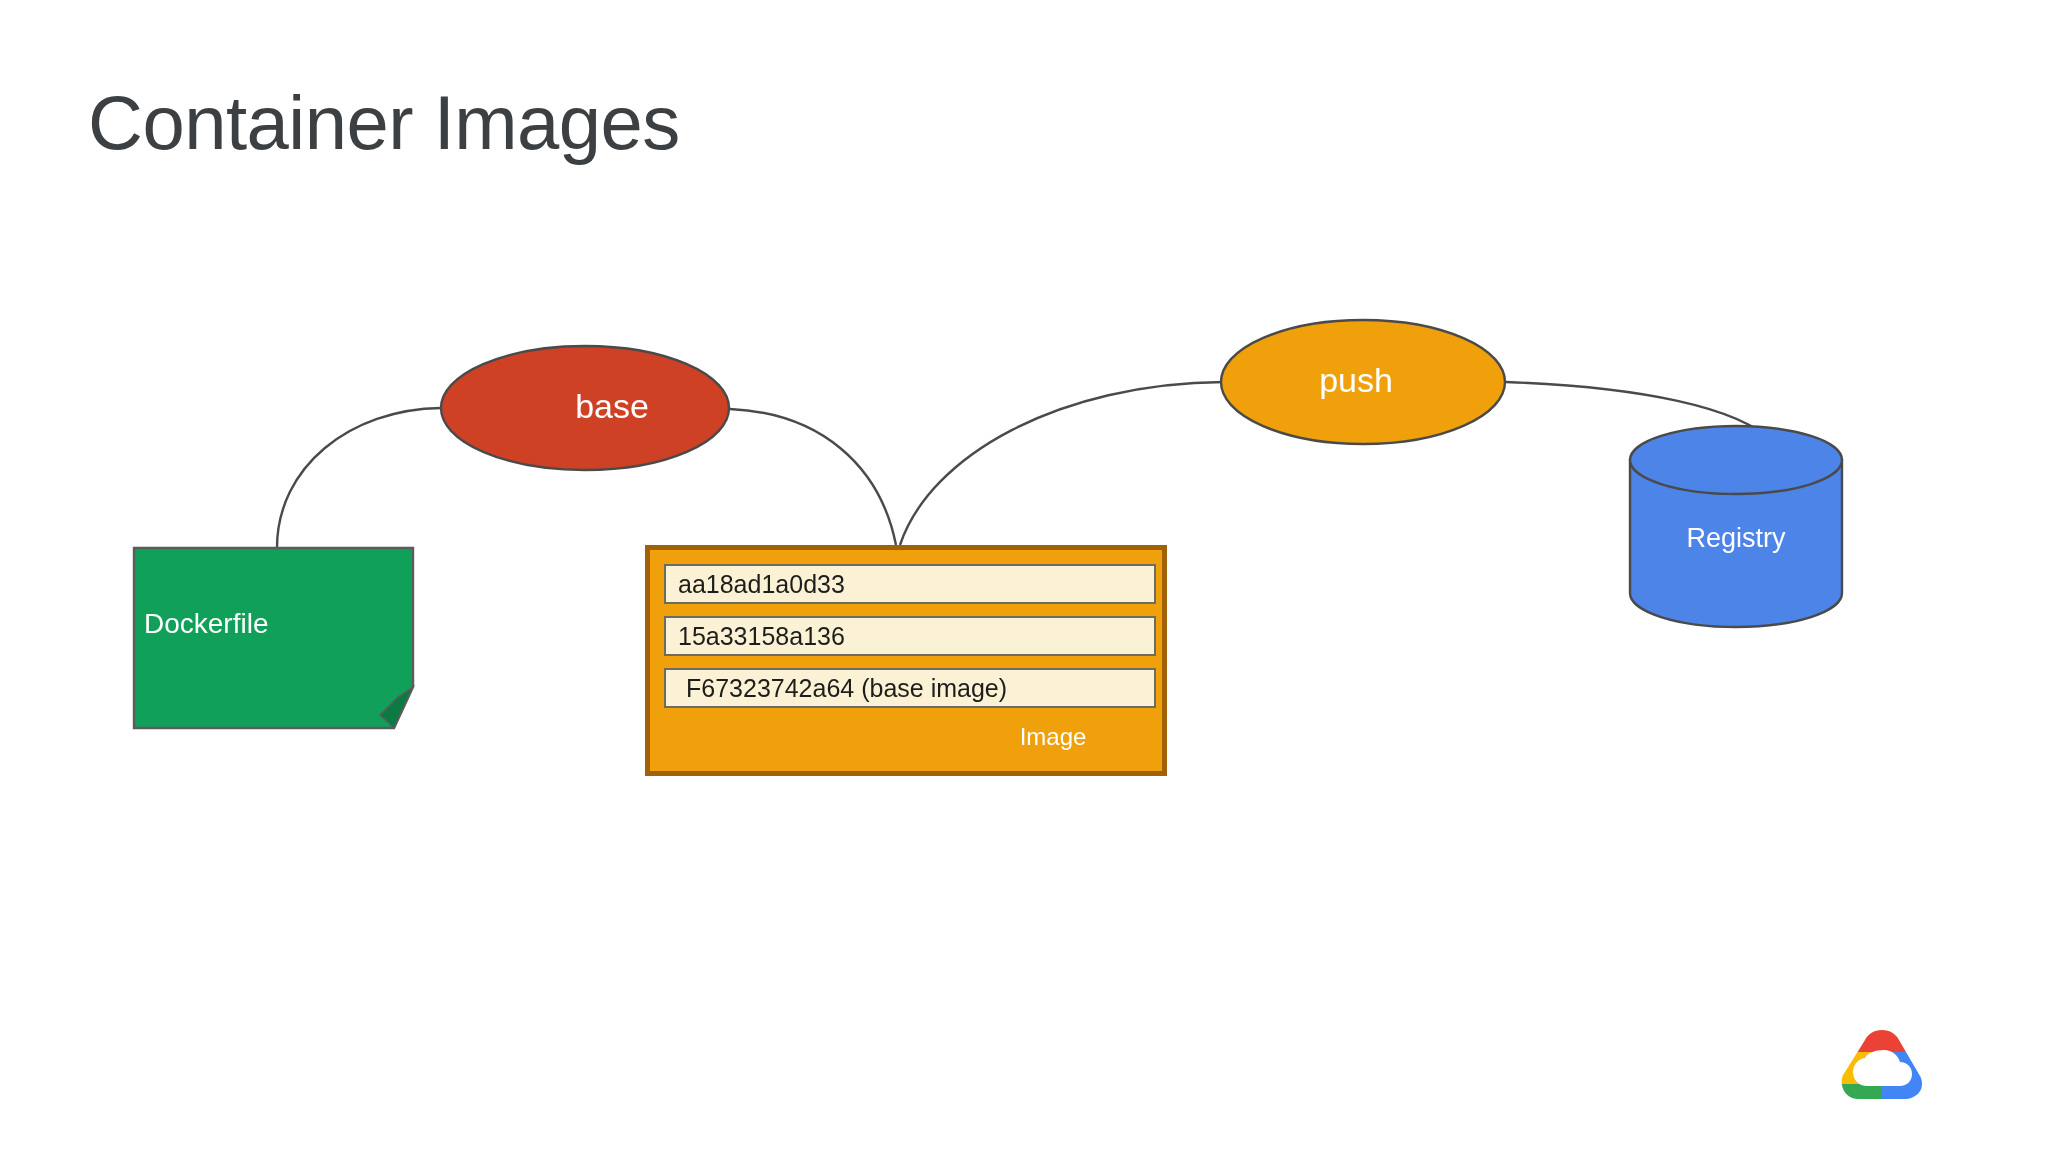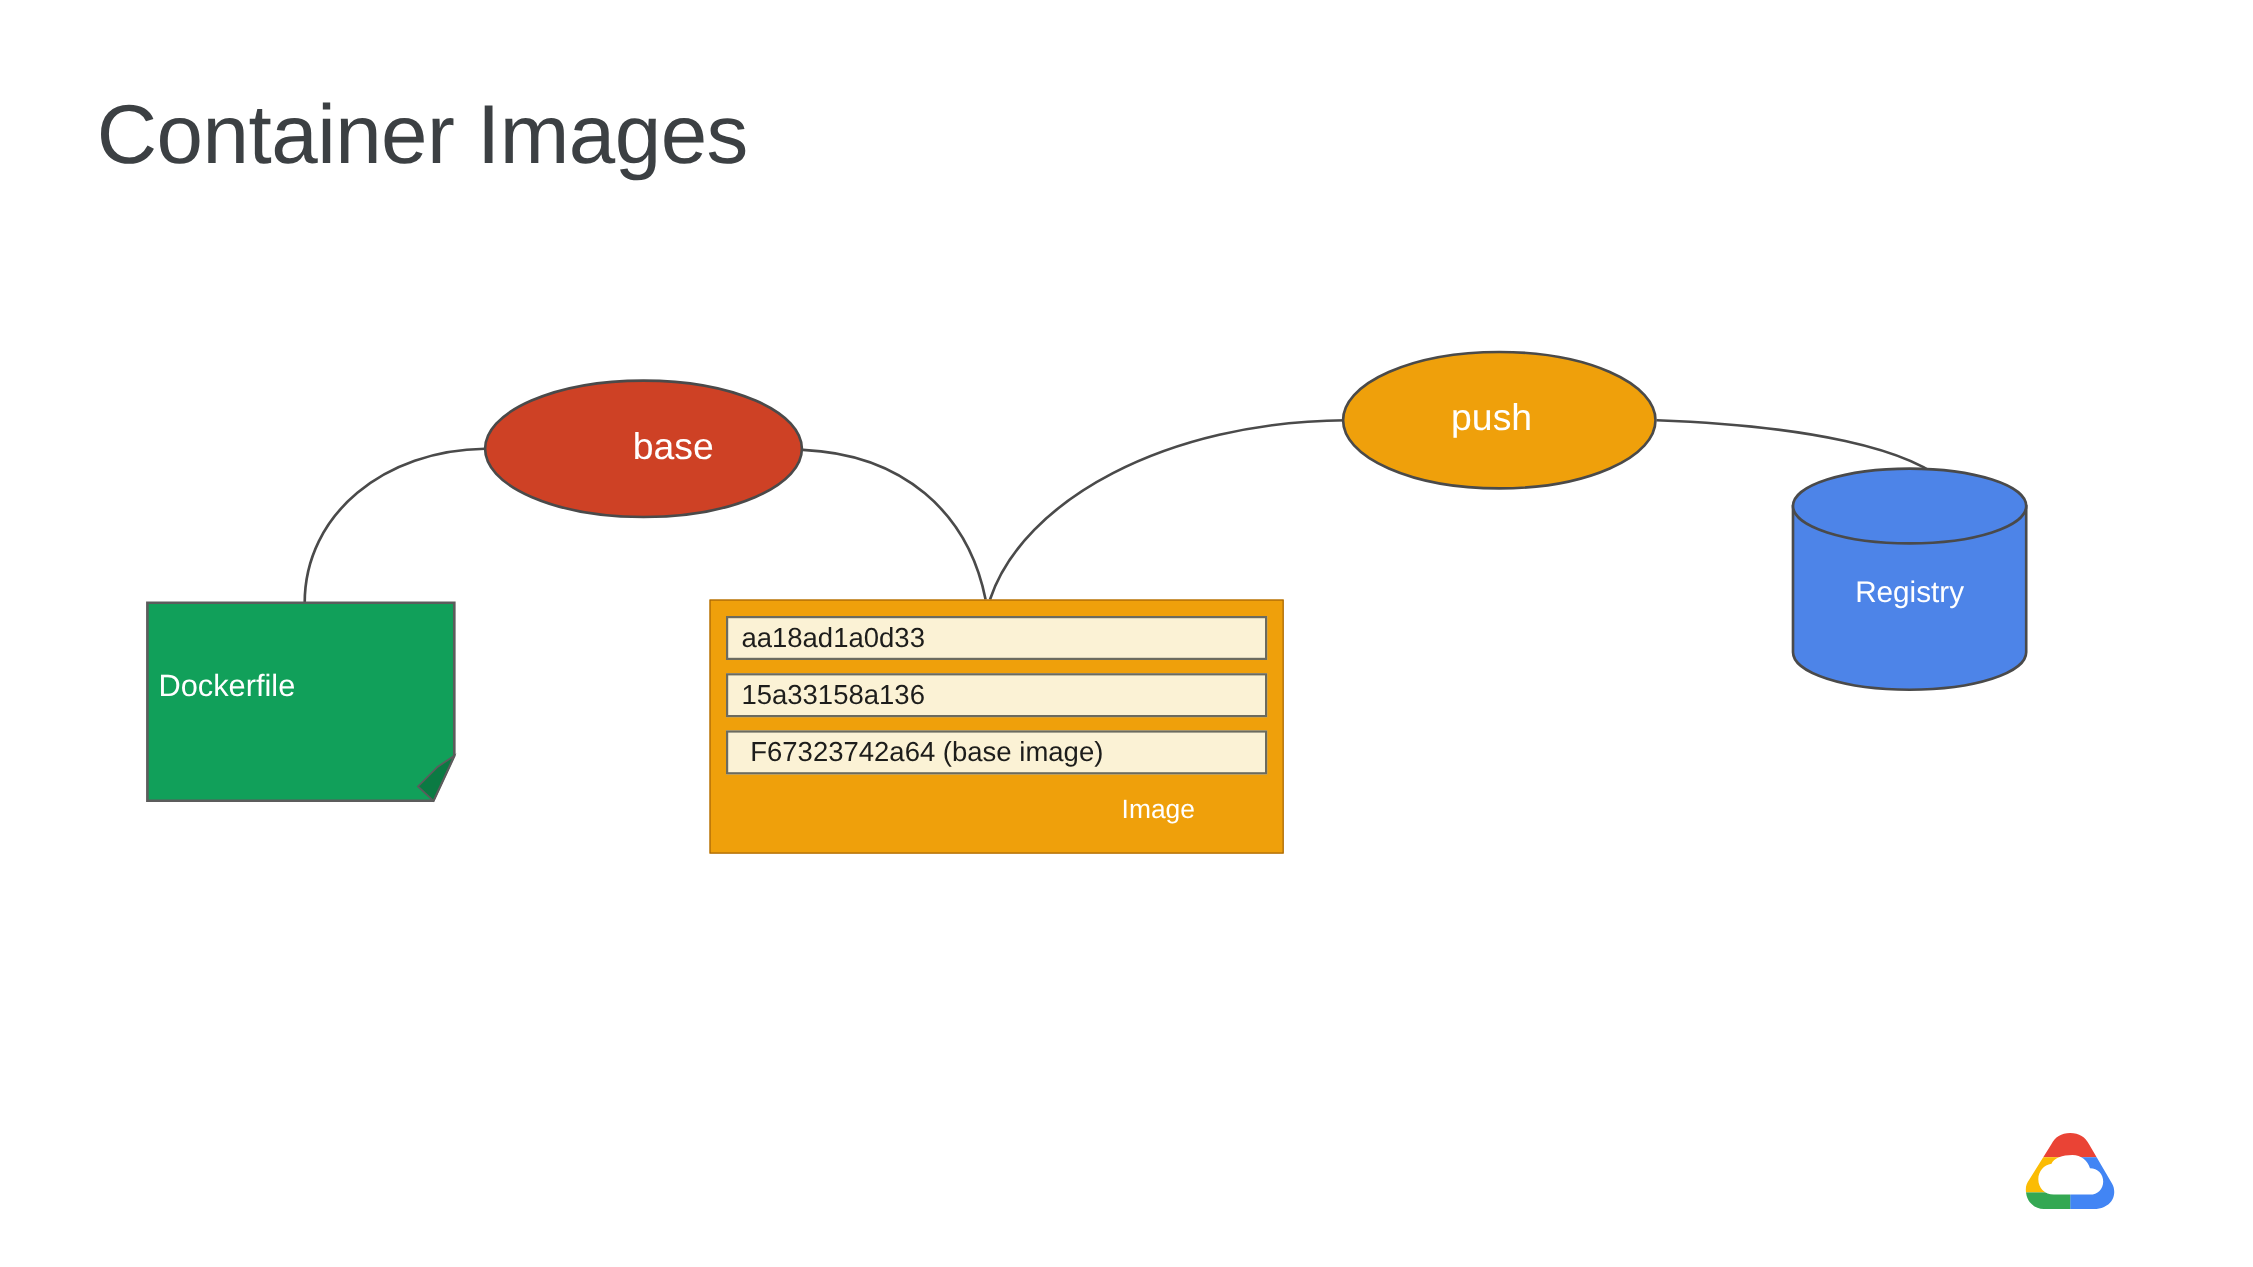--- a/index.html
+++ b/index.html
@@ -90,21 +90,21 @@
   }
 
   
   #image-box {
     position: absolute;
     left: 645px;
     top: 530px;
     width: 522px;
     height: 231px;
     background: #efa00b;
-    border: 1px solid #a16207;
+    border: 5px solid #a16207;
     box-sizing: border-box;
   }
   .layer-row {
     position: absolute;
     left: 14px;
     width: 492px;
     height: 40px;
     background: #fbf2d5;
     border: 2px solid #6b6b5f;
     box-sizing: border-box;

